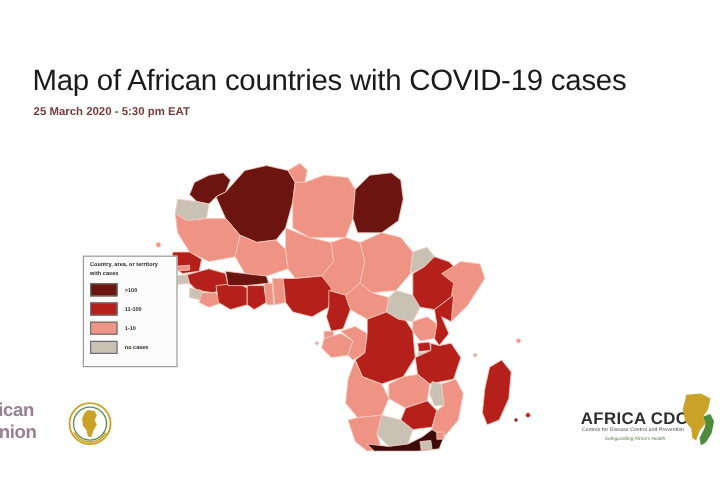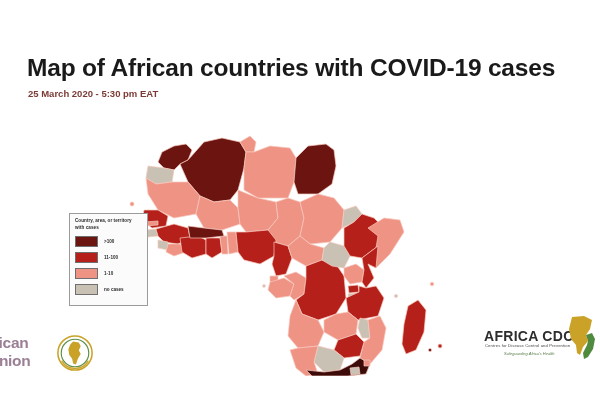--- a/index.html
+++ b/index.html
@@ -15,21 +15,21 @@
     overflow: hidden;
     font-family: "Liberation Sans", sans-serif;
   }
 
   
   #title {
     position: absolute;
     left: 27px;
     top: 54px;
     font-size: 24.5px;
-    font-weight: bold;
+    font-weight: normal;
     color: #1a1a1a;
     letter-spacing: -0.2px;
     white-space: nowrap;
   }
   #subtitle {
     position: absolute;
     left: 28px;
     top: 88px;
     font-size: 9.5px;
     font-weight: bold;
@@ -116,21 +116,21 @@
     left: 68px;
     top: 4px;
     width: 38px;
     height: 38px;
   }
 
   
   #cdc-logo {
     position: absolute;
     left: 482px;
-    top: 318px;
+    top: 330px;
     width: 112px;
     height: 48px;
   }
   #cdc-name {
     position: absolute;
     left: 2px;
     top: 10px;
     font-size: 14px;
     font-weight: bold;
     color: #2d2d2d;

